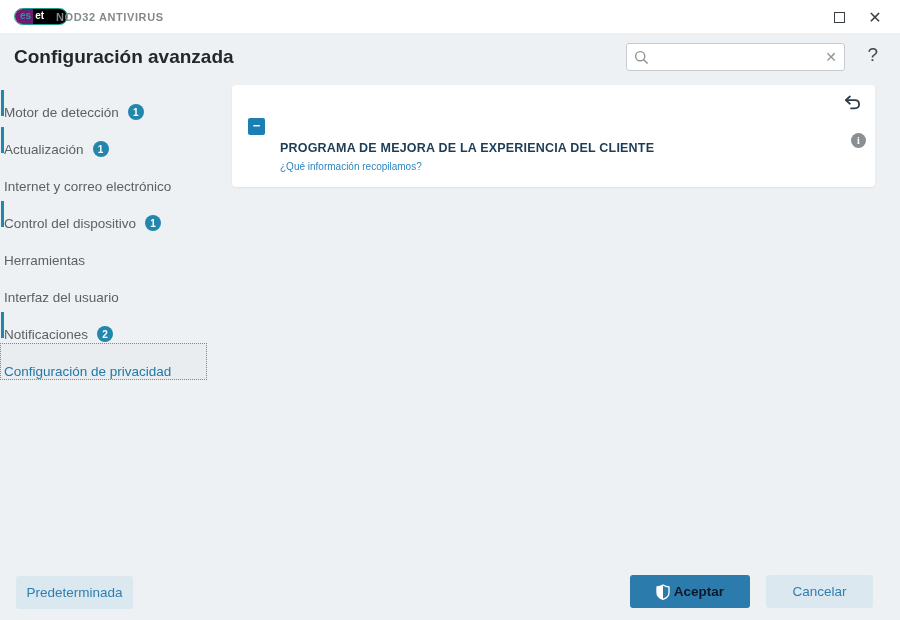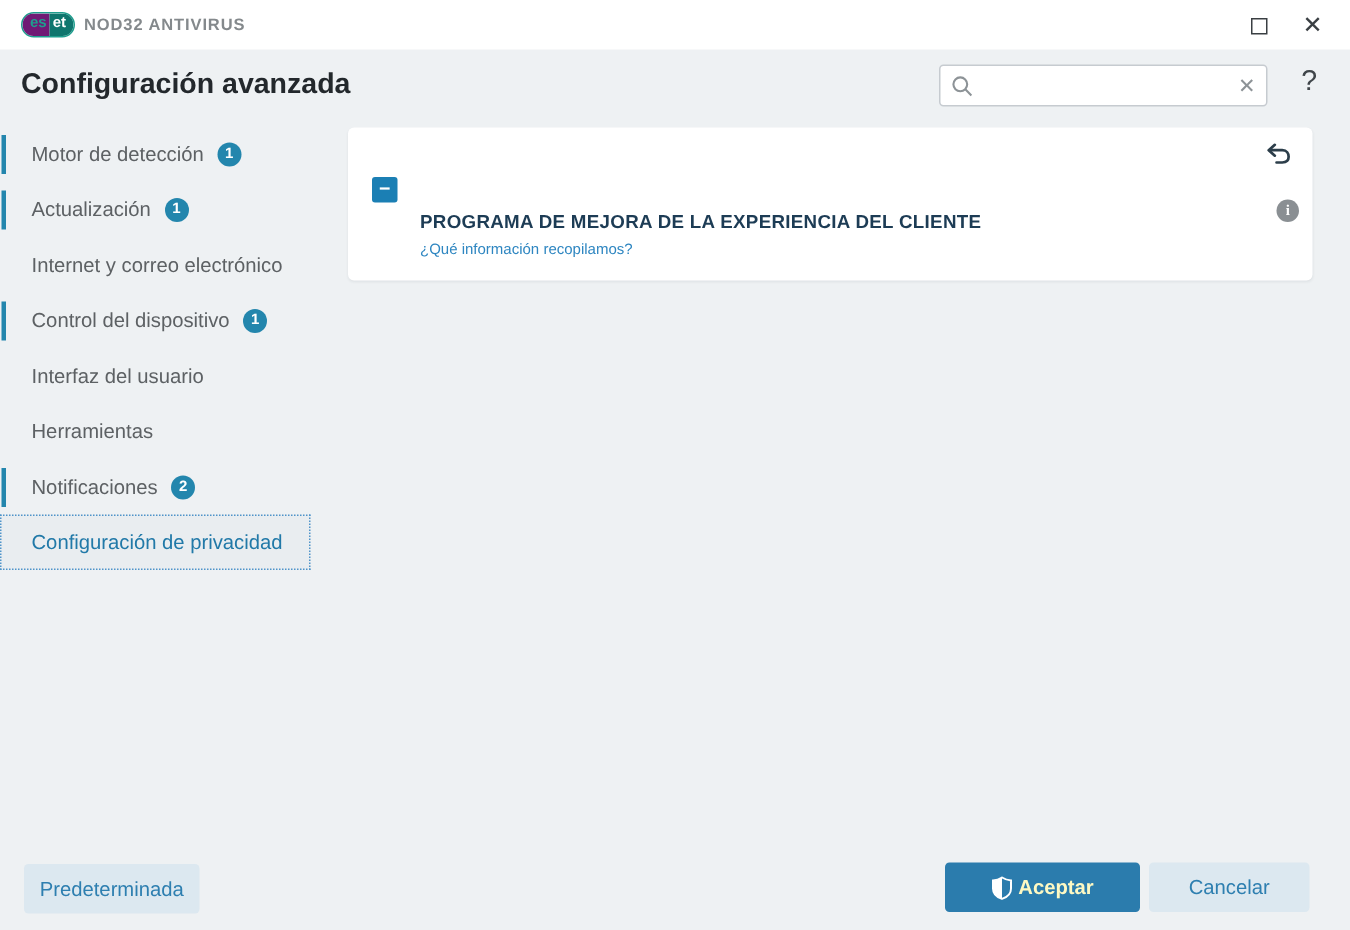--- a/index.html
+++ b/index.html
@@ -16,21 +16,21 @@
   .titlebar {
     position: absolute; top: 0; left: 0; width: 900px; height: 33px;
     background: #ffffff;
   }
   .logo {
     position: absolute; left: 14px; top: 8px; height: 17px;
     display: inline-flex; border: 1.5px solid #1e9e8e; border-radius: 9px;
     overflow: hidden; font-weight: bold; font-size: 10px; line-height: 14px;
   }
   .logo .logo-es { background: #701a75; color: #1e9e8e; padding: 0 2px 0 5px; }
-  .logo .logo-et { background: #0f766e; color: #ffffff; padding: 0 5px 0 2px; }
+  .logo .logo-et { background: #000000; color: #ffffff; padding: 0 23px 0 2px; }
   .titlebar-title {
     position: absolute; left: 56px; top: 11px;
     font-size: 11px; font-weight: bold; letter-spacing: 0.6px; color: #84898c;
   }
   .win-btn {
     position: absolute; top: 7px; width: 22px; height: 20px;
     display: flex; align-items: center; justify-content: center;
     color: #3a3f43; cursor: pointer; font-size: 14px;
   }
   .win-max { right: 50px; }
@@ -55,22 +55,22 @@
   }
   .search-clear { color: #8d9397; font-size: 14px; cursor: pointer; line-height: 1; }
   .help-btn {
     position: absolute; right: 22px; top: 44px;
     font-size: 19px; color: #3f4549; cursor: pointer;
   }
 
   
   .sidebar { position: absolute; left: 0; top: 84px; width: 225px; }
   .side-item {
-    position: relative; height: 37px; display: flex; align-items: center;
-    padding-left: 20px; font-size: 13.5px; color: #5d6164; cursor: pointer;
+    position: relative; height: 37px; display: flex; align-items: flex-end;
+    padding-left: 3px; font-size: 13.5px; color: #5d6164; cursor: pointer;
     width: 207px; border: 1px dotted transparent;
   }
   .side-item .mark {
     position: absolute; left: 0; top: 5px; width: 3px; height: 26px;
     background: #2386ad;
   }
   .side-item .badge {
     margin-left: 9px; width: 16px; height: 16px; border-radius: 50%;
     background: #2386ad; color: #ffffff; font-size: 10px; font-weight: bold;
     display: inline-flex; align-items: center; justify-content: center;
@@ -128,22 +128,22 @@
 
   
   .btn {
     position: absolute; height: 33px; border: none; border-radius: 3px;
     font-family: "Liberation Sans", sans-serif; font-size: 13.5px;
     cursor: pointer; display: flex; align-items: center; justify-content: center;
   }
   .btn-light { background: #dce8f0; color: #2e7fb0; }
   .btn-default { left: 16px; top: 576px; width: 117px; }
   .btn-ok {
-    left: 630px; top: 575px; width: 130px;
-    background: #2b7cad; color: #fef9c3; font-weight: bold; gap: 4px;
+    left: 630px; top: 575px; width: 120px;
+    background: #2b7cad; color: #0f172a; font-weight: bold; gap: 4px;
   }
   .btn-cancel { left: 766px; top: 575px; width: 107px; text-align: right; }
 </style>
 </head>
 <body>
 
 <div class="titlebar">
   <span class="logo">
     <span class="logo-es">es</span>
     <span class="logo-et">et</span>
@@ -180,24 +180,24 @@
     </div>
     <div class="side-item">
       <span class="side-label">Internet y correo electrónico</span>
     </div>
     <div class="side-item">
       <span class="mark"></span>
       <span class="side-label">Control del dispositivo</span>
       <span class="badge">1</span>
     </div>
     <div class="side-item">
+      <span class="side-label">Herramientas</span>
+    </div>
+    <div class="side-item">
       <span class="side-label">Interfaz del usuario</span>
-    </div>
-    <div class="side-item">
-      <span class="side-label">Herramientas</span>
     </div>
     <div class="side-item">
       <span class="mark"></span>
       <span class="side-label">Notificaciones</span>
       <span class="badge">2</span>
     </div>
     <div class="side-item selected">
       <span class="side-label">Configuración de privacidad</span>
     </div>
   </nav>

